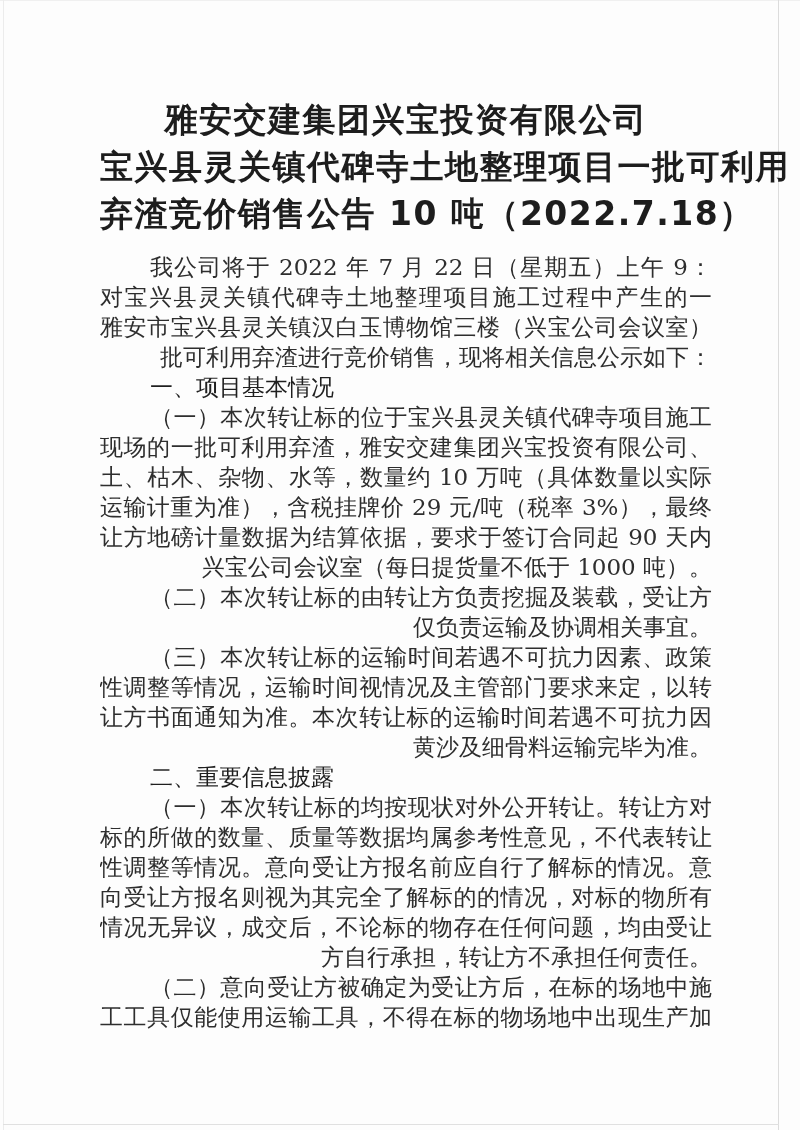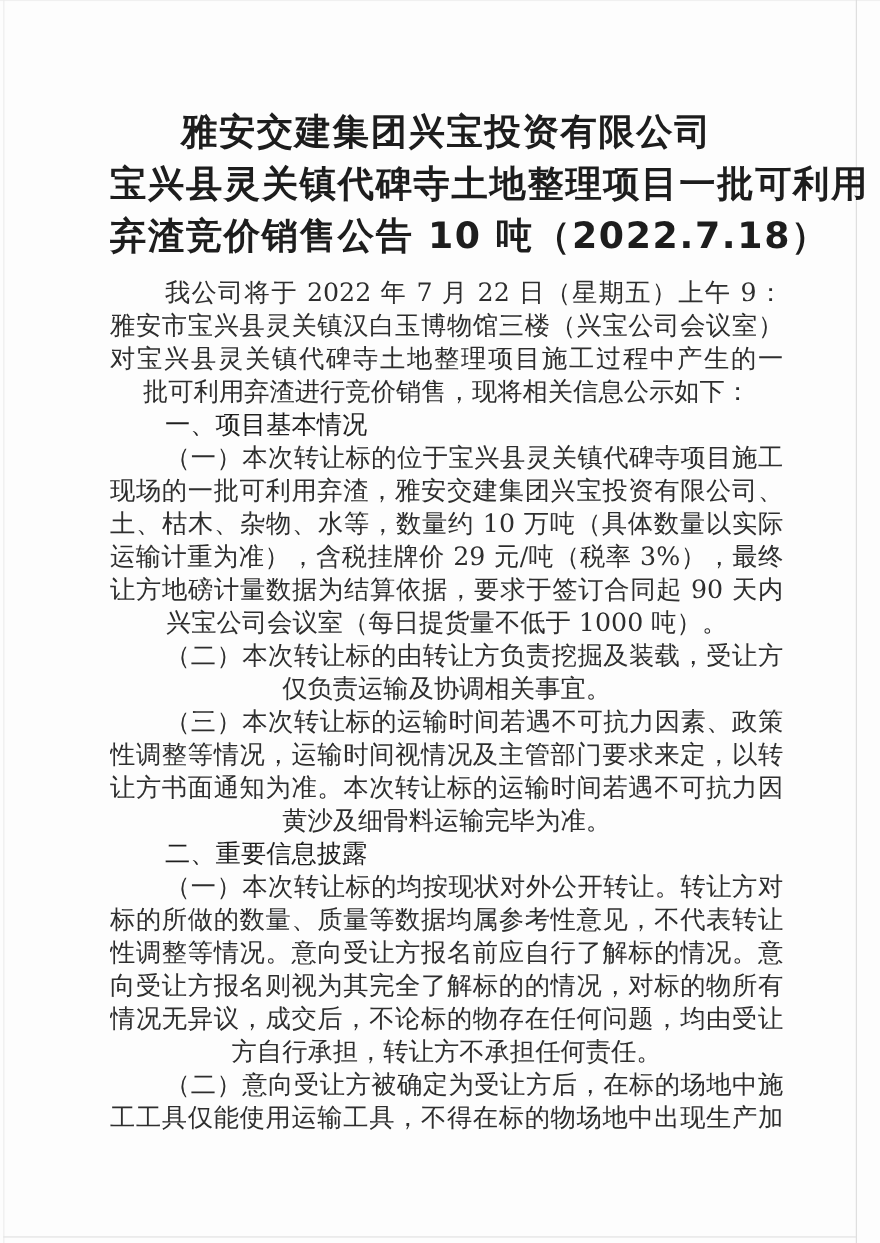--- a/index.html
+++ b/index.html
@@ -45,21 +45,21 @@
     left: 100px;
     top: 252px;
     width: 612px;
     font-size: 23px;
     color: #2e2e2e;
   }
   .bline {
     height: 30px;
     line-height: 30px;
     overflow: hidden;
-    text-align: center;
+    text-align: right;
   }
   .bline.fill {
     text-align: justify;
     text-align-last: justify;
   }
   .bline.indent {
     text-indent: 50px;
   }
   .bline.heading {
     font-family: "DejaVu Sans", "Liberation Sans", sans-serif;
@@ -80,22 +80,22 @@
   <div class="edge edge-bottom"></div>
 
   <div class="title-block" style="color: rgb(29, 29, 29);">
       <div class="title-line">雅安交建集团兴宝投资有限公司</div>
       <div class="title-line">宝兴县灵关镇代碑寺土地整理项目一批可利用</div>
       <div class="title-line">弃渣竞价销售公告 10 吨（2022.7.18）</div>
     </div>
 
   <div class="body-block" style="color: rgb(46, 46, 46);">
       <div class="bline fill indent">我公司将于 2022 年 7 月 22 日（星期五）上午 9：00 在</div>
+      <div class="bline fill">对宝兴县灵关镇代碑寺土地整理项目施工过程中产生的一</div>
       <div class="bline fill">雅安市宝兴县灵关镇汉白玉博物馆三楼（兴宝公司会议室）</div>
-      <div class="bline fill">对宝兴县灵关镇代碑寺土地整理项目施工过程中产生的一</div>
       <div class="bline">批可利用弃渣进行竞价销售，现将相关信息公示如下：</div>
       <div class="bline heading">一、项目基本情况</div>
       <div class="bline fill indent">（一）本次转让标的位于宝兴县灵关镇代碑寺项目施工</div>
       <div class="bline fill">现场的一批可利用弃渣，雅安交建集团兴宝投资有限公司、泥</div>
       <div class="bline fill">土、枯木、杂物、水等，数量约 10 万吨（具体数量以实际</div>
       <div class="bline fill">运输计重为准），含税挂牌价 29 元/吨（税率 3%），最终以转</div>
       <div class="bline fill">让方地磅计量数据为结算依据，要求于签订合同起 90 天内</div>
       <div class="bline">兴宝公司会议室（每日提货量不低于 1000 吨）。</div>
       <div class="bline fill indent">（二）本次转让标的由转让方负责挖掘及装载，受让方</div>
       <div class="bline">仅负责运输及协调相关事宜。</div>

